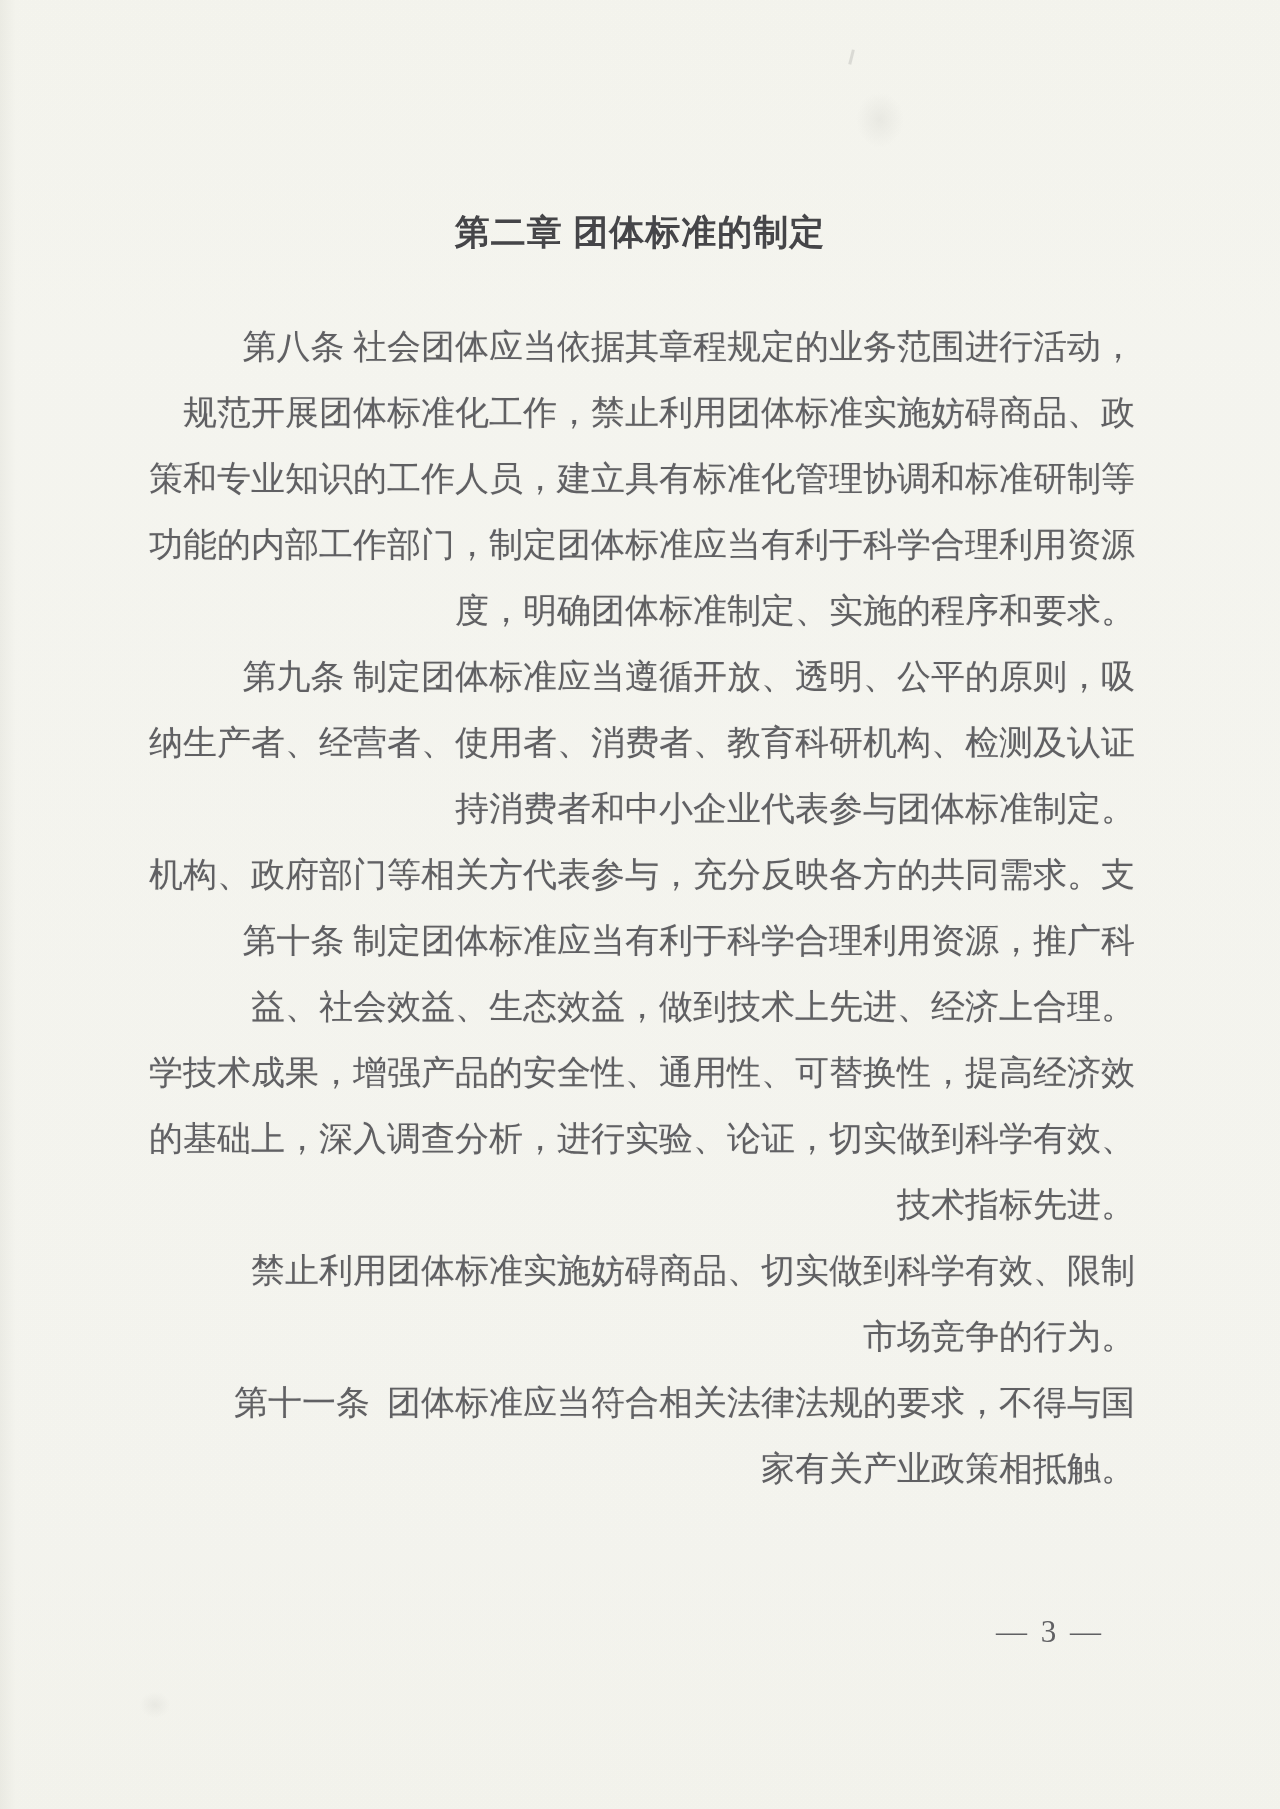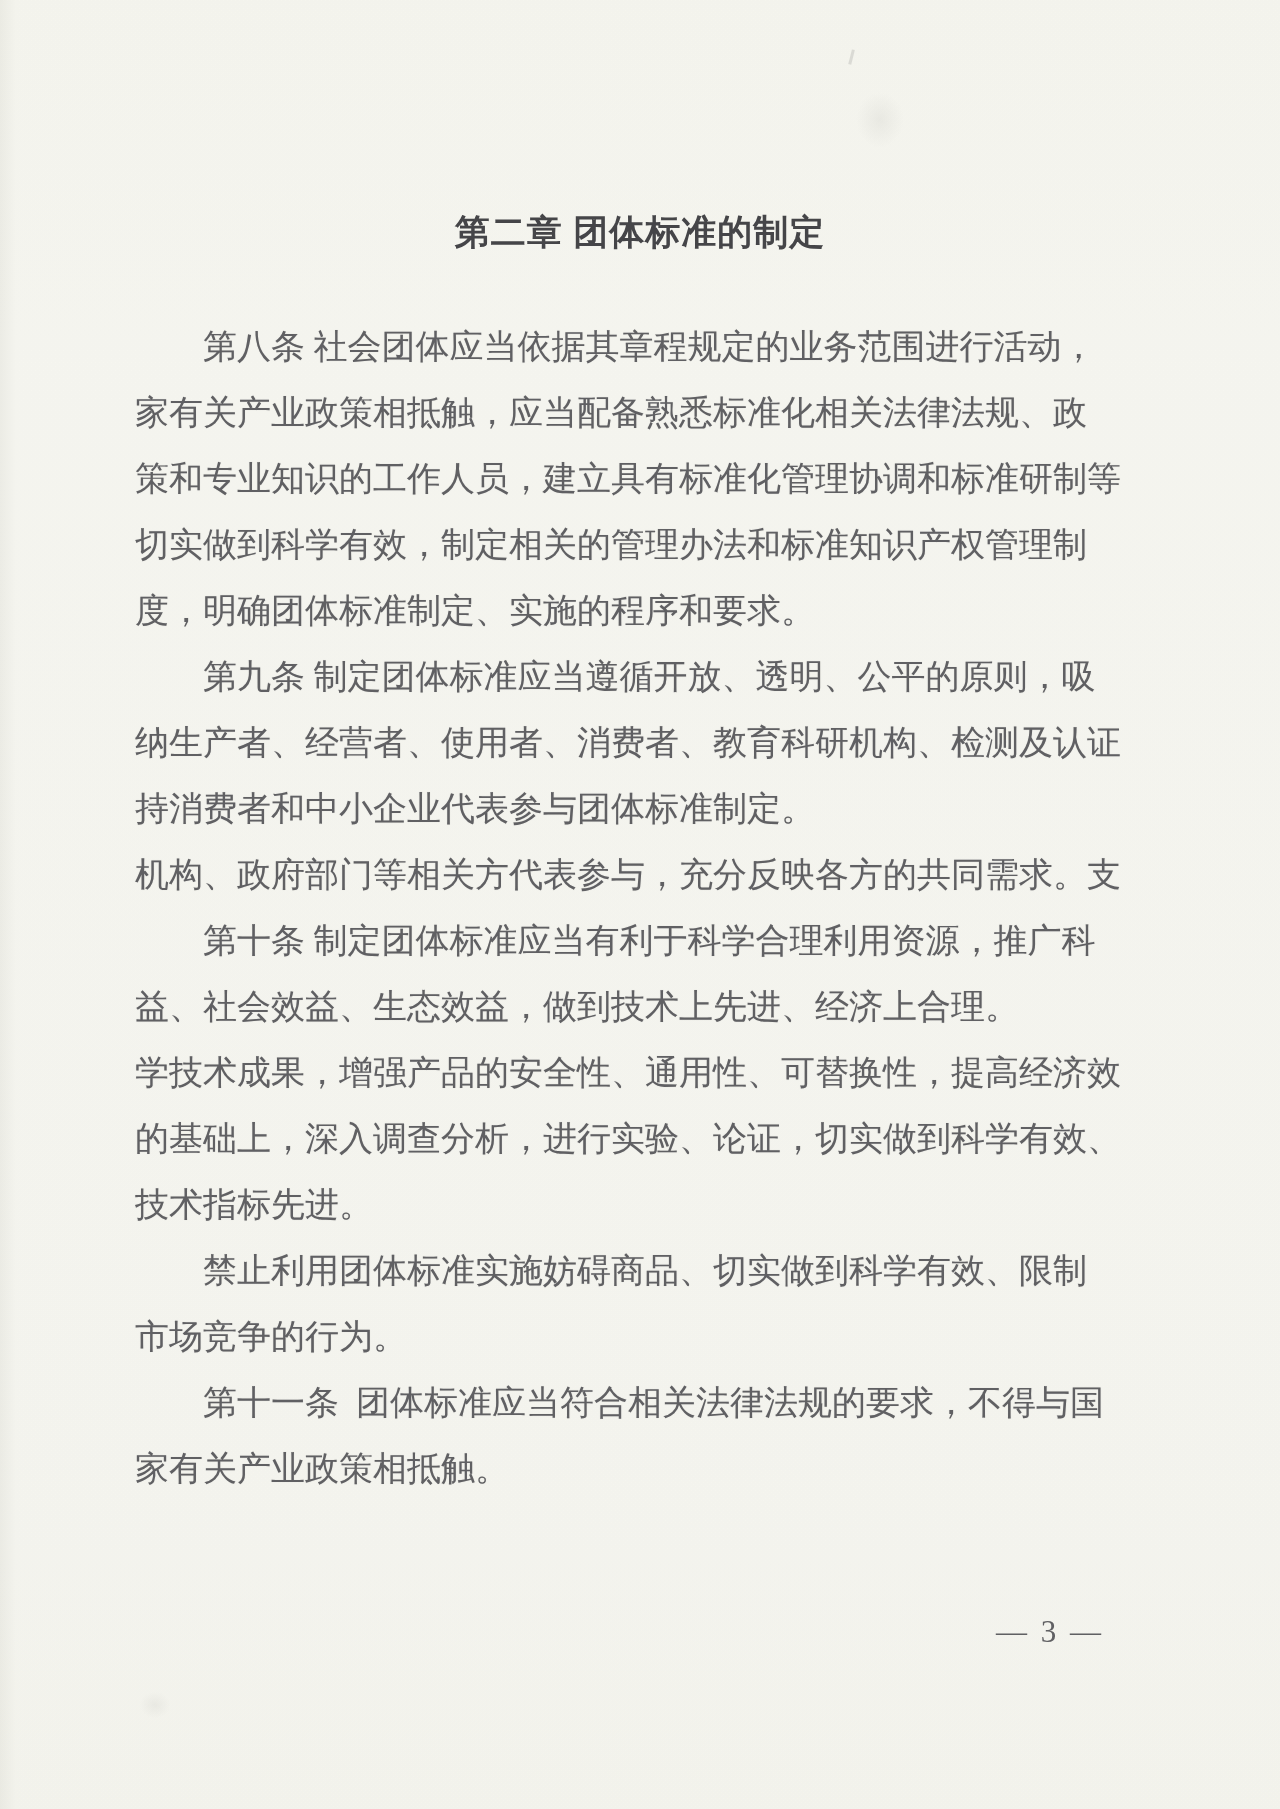--- a/index.html
+++ b/index.html
@@ -31,20 +31,21 @@
     font-weight: bold;
     letter-spacing: 1px;
     color: var(--title-ink, #454548);
   }
 
   .doc-body {
     position: absolute;
     top: 314px;
     left: 135px;
     width: 1000px;
+    text-align: right;
   }
 
   .paragraph { margin: 0; padding: 0; }
 
   .line {
     height: 66px;
     line-height: 66px;
     font-size: 34px;
     letter-spacing: 0px;
     color: var(--body-ink, #606063);
@@ -86,23 +87,23 @@
 </head>
 <body>
 
 <div class="page">
 
   <h1 class="doc-title">第二章 团体标准的制定</h1>
 
   <div class="doc-body" id="doc-body">
       <div class="paragraph">
         <div class="line indent">第八条 社会团体应当依据其章程规定的业务范围进行活动，</div>
-        <div class="line">家有关产业政策相抵触，应当配备熟悉标准化相关法律法规、政</div>
+        <div class="line">规范开展团体标准化工作，禁止利用团体标准实施妨碍商品、政</div>
         <div class="line">策和专业知识的工作人员，建立具有标准化管理协调和标准研制等</div>
-        <div class="line">切实做到科学有效，制定相关的管理办法和标准知识产权管理制</div>
+        <div class="line">功能的内部工作部门，制定团体标准应当有利于科学合理利用资源</div>
         <div class="line">度，明确团体标准制定、实施的程序和要求。</div>
       </div>
       <div class="paragraph">
         <div class="line indent">第九条 制定团体标准应当遵循开放、透明、公平的原则，吸</div>
         <div class="line">纳生产者、经营者、使用者、消费者、教育科研机构、检测及认证</div>
         <div class="line">持消费者和中小企业代表参与团体标准制定。</div>
         <div class="line">机构、政府部门等相关方代表参与，充分反映各方的共同需求。支</div>
       </div>
       <div class="paragraph">
         <div class="line indent">第十条 制定团体标准应当有利于科学合理利用资源，推广科</div>

